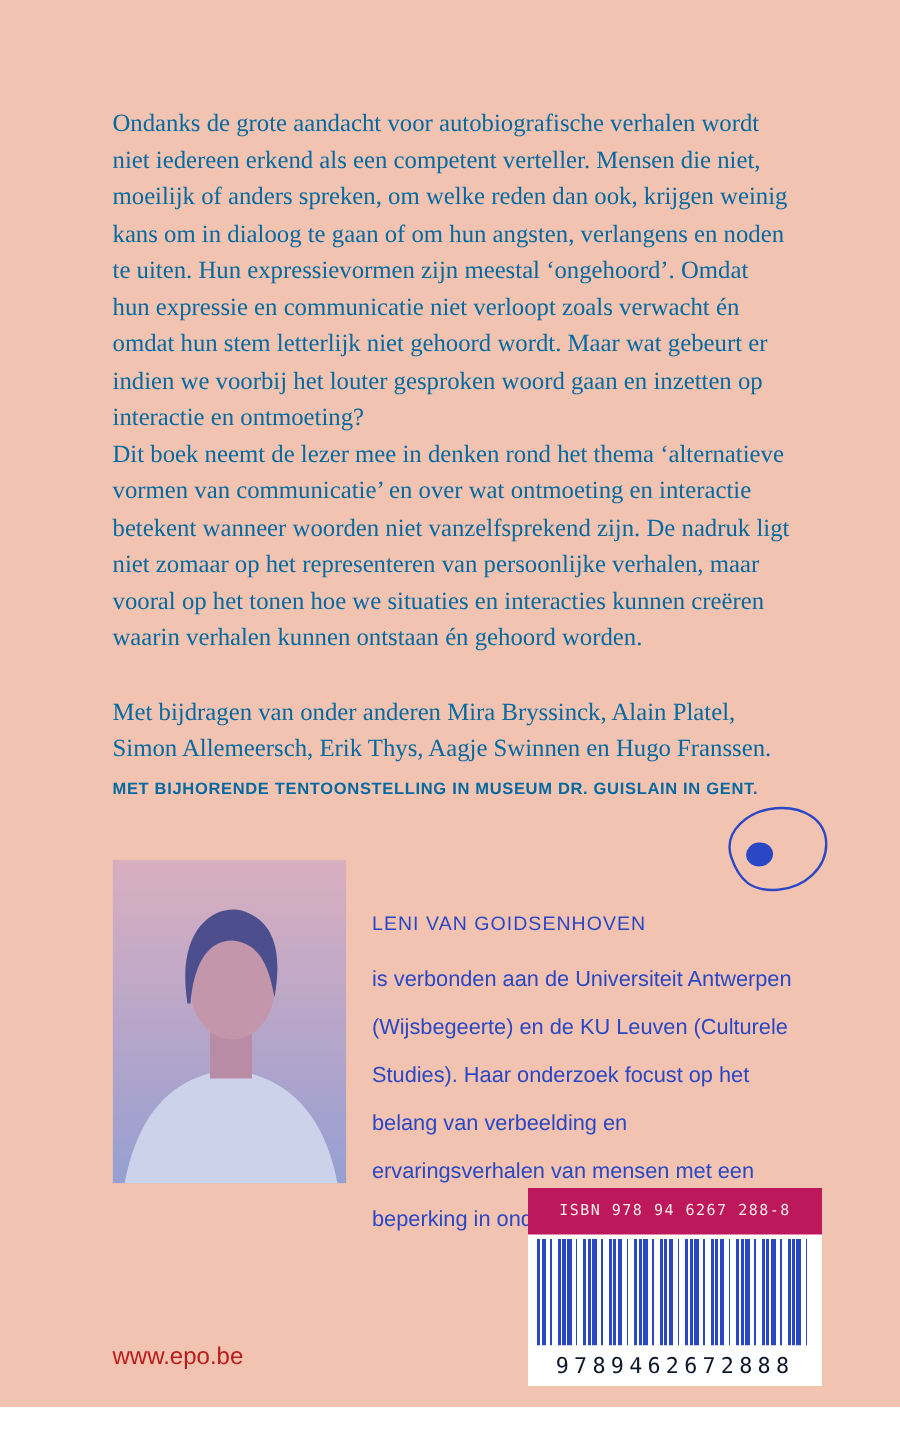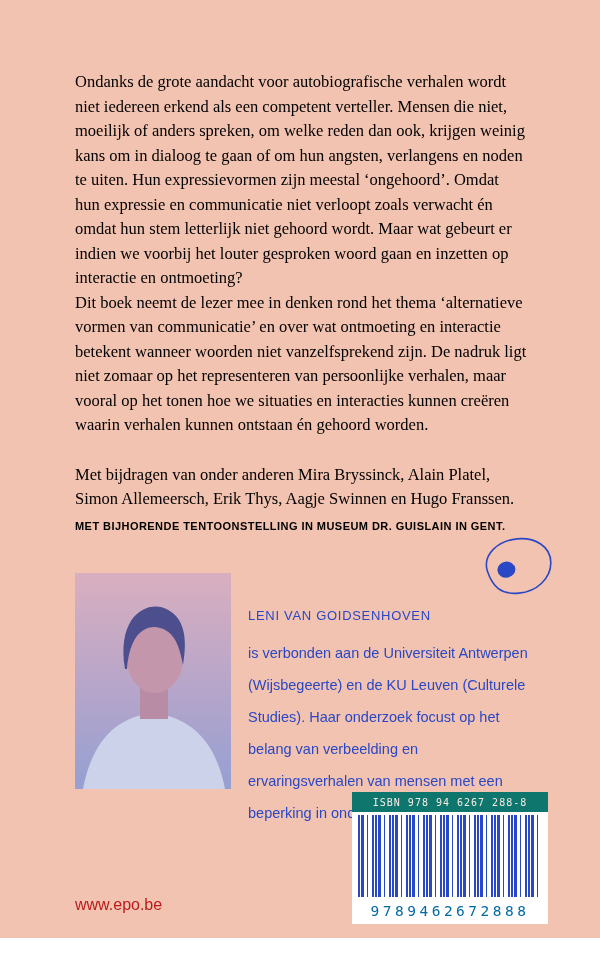--- a/index.html
+++ b/index.html
@@ -9,21 +9,21 @@
   .cover {
     position: relative;
     width: 600px; height: 960px;
     background: #f2c3b0;
     overflow: hidden;
   }
 
   .body-text {
     position: absolute;
     left: 75px; top: 70px; width: 452px;
-    color: #000000;
+    color: #0369a1;
     font-size: 16.5px;
     line-height: 24.5px;
     text-align: left;
   }
   .body-text p { margin: 0; }
   .contributors { margin-top: 25px !important; }
   .caps-line {
     font-family: "Liberation Sans", sans-serif;
     font-weight: bold;
     font-size: 11px;
@@ -75,43 +75,43 @@
 
   .barcode-block {
     position: absolute;
     left: 352px; top: 792px;
     width: 196px; height: 132px;
     background: #ffffff;
     display: flex;
     flex-direction: column;
   }
   .isbn-band {
-    height: 20px;
-    background: #0f766e;
+    height: 31px;
+    background: #be185d;
     color: #f7ece5;
     font-family: "DejaVu Sans Mono", monospace;
     font-size: 10px;
     letter-spacing: 1px;
     display: flex; align-items: center; justify-content: center;
     flex: 0 0 auto;
   }
   .bars {
     flex: 1 1 auto;
     margin: 3px 6px 0 6px;
     background-color: #ffffff;
     background-image: repeating-linear-gradient(90deg,
       #2a47c5 0 2px, #ffffff 2px 3px,
       #2a47c5 3px 6px, #ffffff 6px 9px,
       #2a47c5 9px 10px, #ffffff 10px 14px,
       #2a47c5 14px 16px, #ffffff 16px 17px);
   }
   .barcode-number {
     height: 27px;
     background: #ffffff;
-    color: #0369a1;
+    color: #0f172a;
     font-family: "DejaVu Sans Mono", monospace;
     font-size: 14.5px;
     letter-spacing: 3.5px;
     display: flex; align-items: center; justify-content: center;
     flex: 0 0 auto;
     white-space: nowrap;
   }
 
   .bottom-edge {
     position: absolute;

